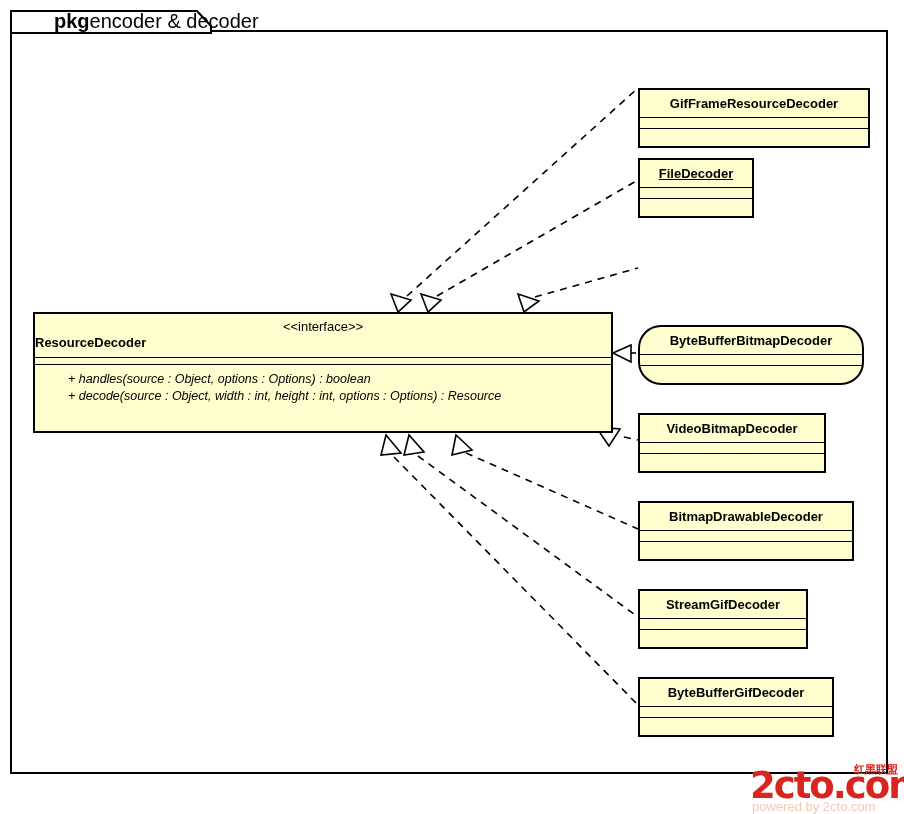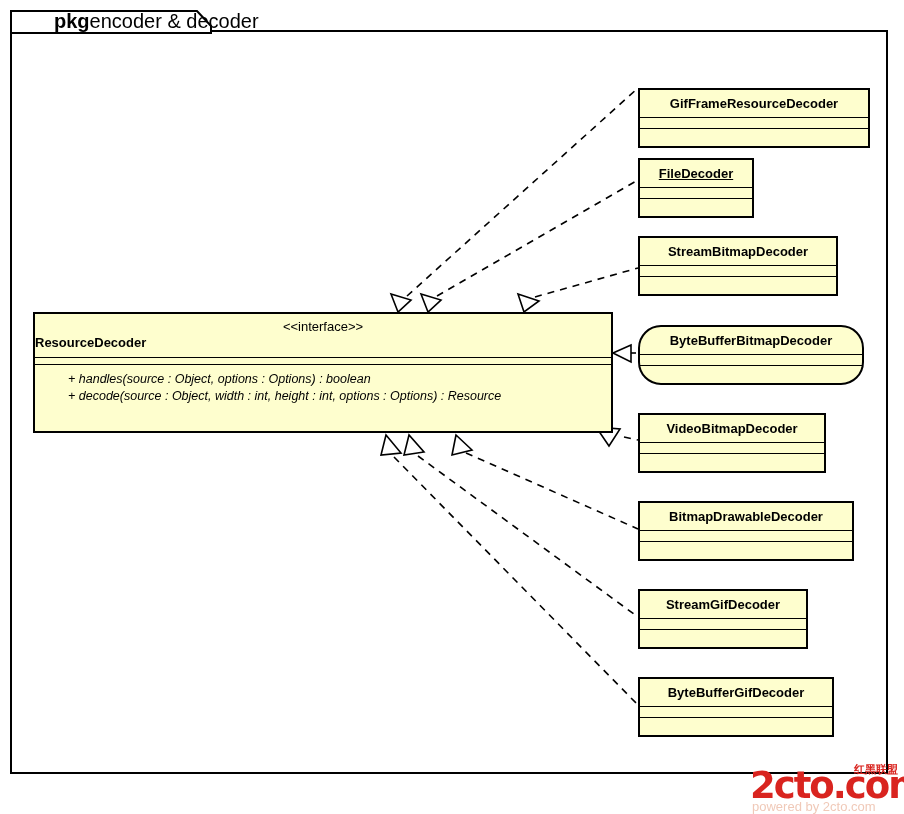--- a/index.html
+++ b/index.html
@@ -239,27 +239,20 @@
   </div>
 
   <div class="uml-box" id="cls1" style="left: 638px; top: 158px; width: 116px; height: 60px; text-decoration: underline;">
     <div class="uml-name">FileDecoder</div>
     <div class="uml-sep"></div>
     <div class="uml-compartment-empty"></div>
     <div class="uml-sep"></div>
     <div class="uml-compartment-empty"></div>
   </div>
 
-  <div class="uml-box" id="cls2" style="left: 638px; top: 236px; width: 200px; height: 60px;">
-    <div class="uml-name">StreamBitmapDecoder</div>
-    <div class="uml-sep"></div>
-    <div class="uml-compartment-empty"></div>
-    <div class="uml-sep"></div>
-    <div class="uml-compartment-empty"></div>
-  </div>
 
   <div class="uml-box" id="cls3" style="left: 638px; top: 325px; width: 226px; height: 60px; border-radius: 23px;">
     <div class="uml-name">ByteBufferBitmapDecoder</div>
     <div class="uml-sep"></div>
     <div class="uml-compartment-empty"></div>
     <div class="uml-sep"></div>
     <div class="uml-compartment-empty"></div>
   </div>
 
   <div class="uml-box" id="cls4" style="left: 638px; top: 413px; width: 188px; height: 60px;">

